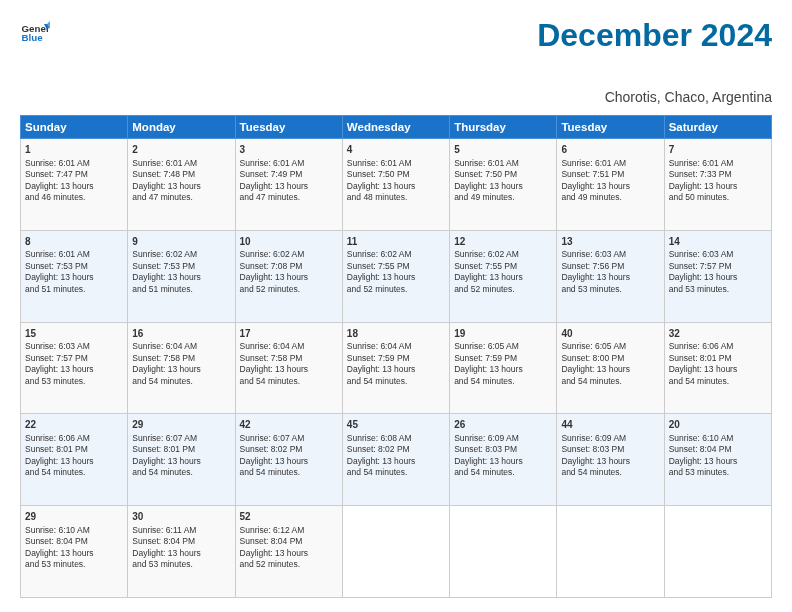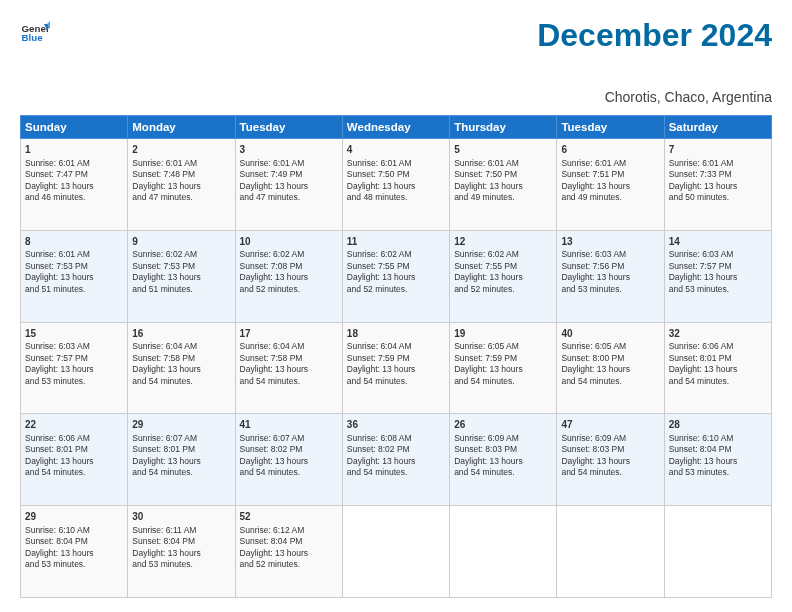--- a/index.html
+++ b/index.html
@@ -280,49 +280,49 @@
             <div>and 54 minutes.</div>
           </td>
           <td>
             <span class="day-num">29</span>
             <div>Sunrise: 6:07 AM</div>
             <div>Sunset: 8:01 PM</div>
             <div>Daylight: 13 hours</div>
             <div>and 54 minutes.</div>
           </td>
           <td>
-            <span class="day-num">41</span>
+            <span class="day-num">42</span>
             <div>Sunrise: 6:07 AM</div>
             <div>Sunset: 8:02 PM</div>
             <div>Daylight: 13 hours</div>
             <div>and 54 minutes.</div>
           </td>
           <td>
-            <span class="day-num">36</span>
+            <span class="day-num">45</span>
             <div>Sunrise: 6:08 AM</div>
             <div>Sunset: 8:02 PM</div>
             <div>Daylight: 13 hours</div>
             <div>and 54 minutes.</div>
           </td>
           <td>
             <span class="day-num">26</span>
             <div>Sunrise: 6:09 AM</div>
             <div>Sunset: 8:03 PM</div>
             <div>Daylight: 13 hours</div>
             <div>and 54 minutes.</div>
           </td>
           <td>
-            <span class="day-num">47</span>
+            <span class="day-num">44</span>
             <div>Sunrise: 6:09 AM</div>
             <div>Sunset: 8:03 PM</div>
             <div>Daylight: 13 hours</div>
             <div>and 54 minutes.</div>
           </td>
           <td>
-            <span class="day-num">28</span>
+            <span class="day-num">20</span>
             <div>Sunrise: 6:10 AM</div>
             <div>Sunset: 8:04 PM</div>
             <div>Daylight: 13 hours</div>
             <div>and 53 minutes.</div>
           </td>
         </tr>
         <tr>
           <td>
             <span class="day-num">29</span>
             <div>Sunrise: 6:10 AM</div>

